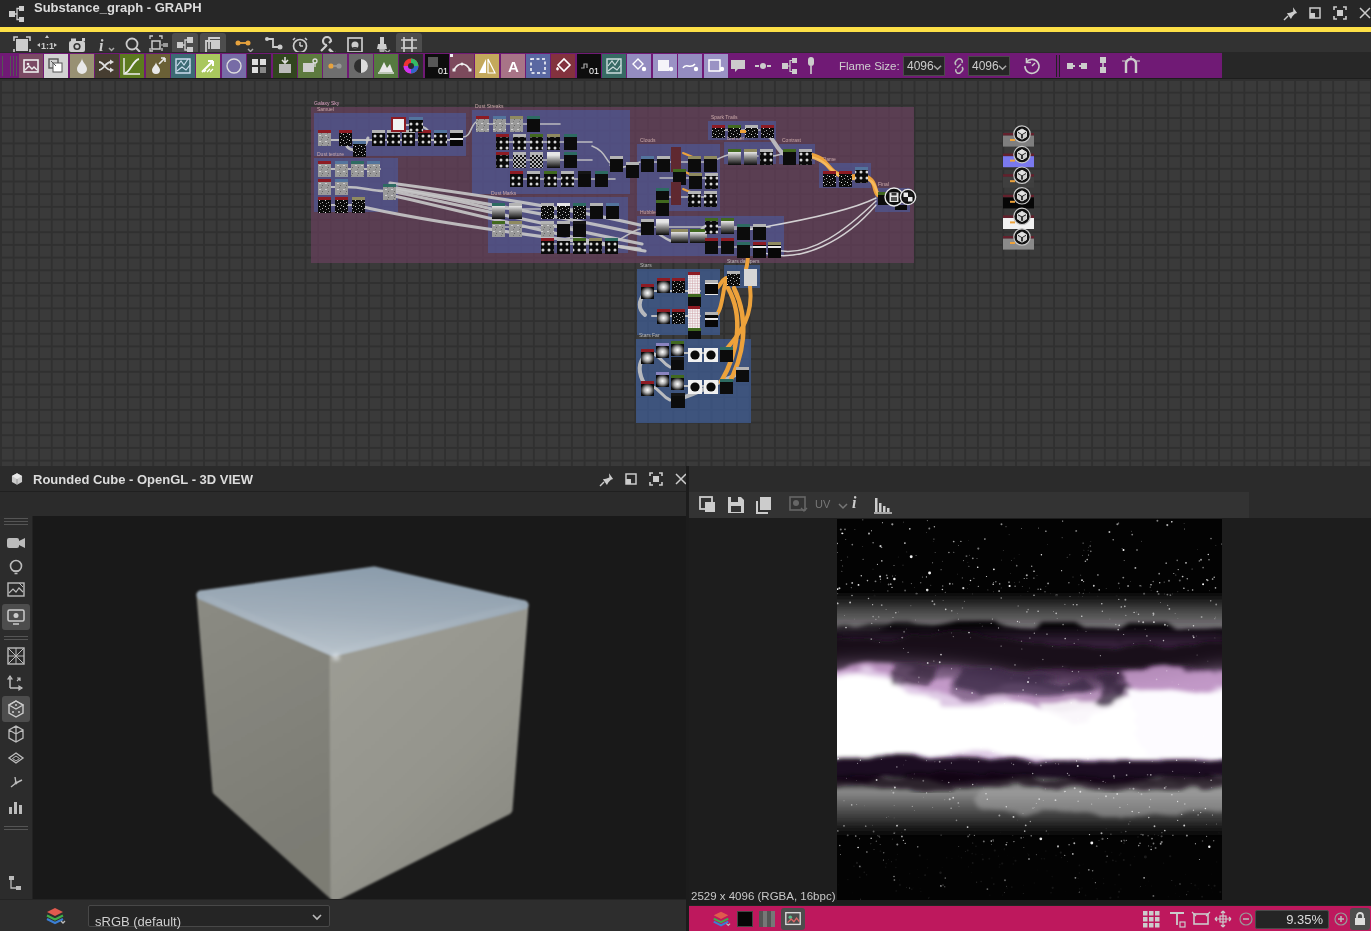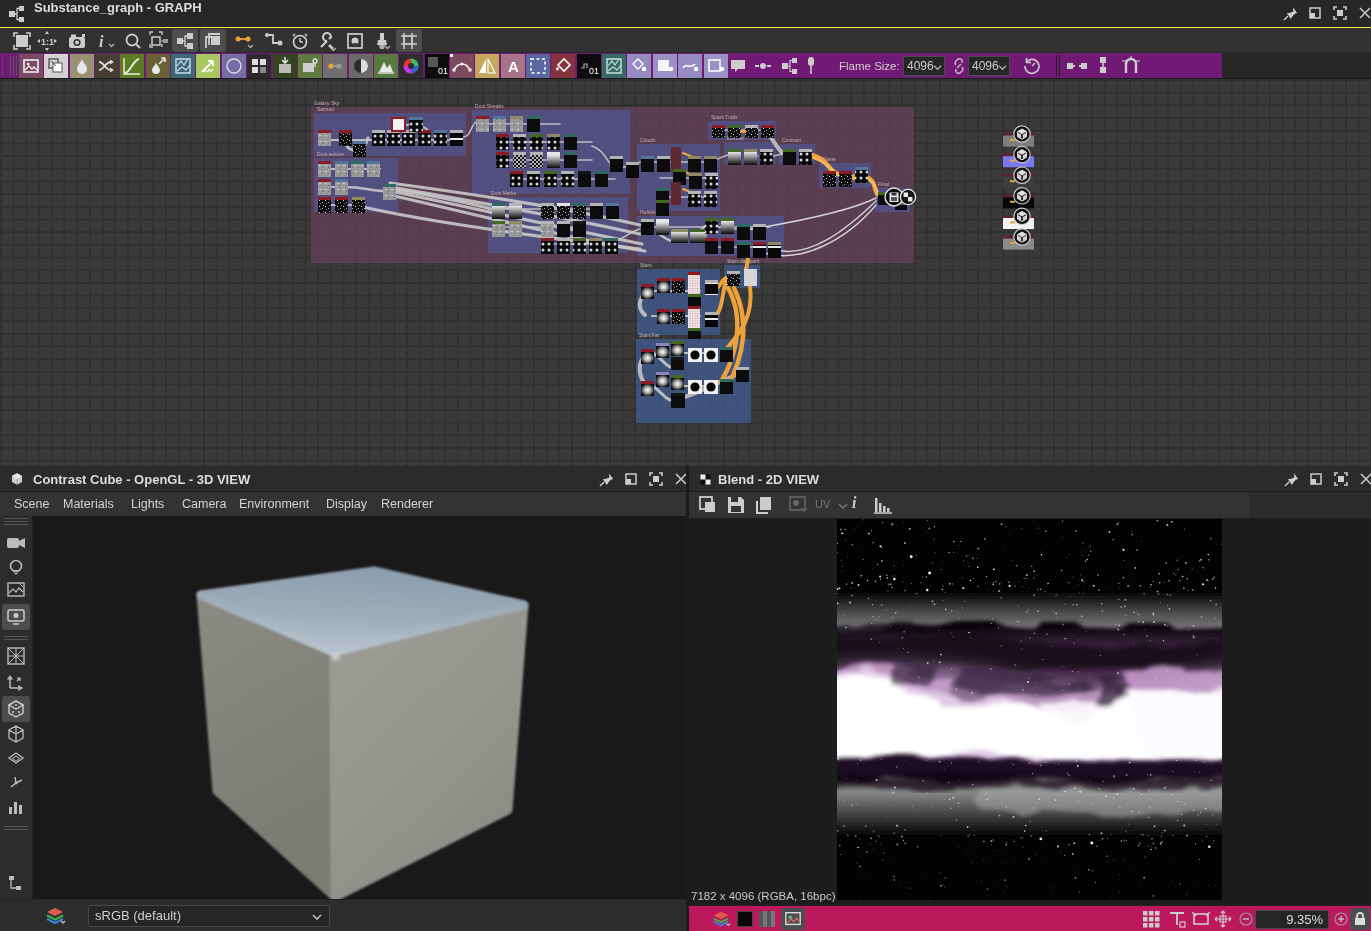--- a/index.html
+++ b/index.html
@@ -23,21 +23,21 @@
     </svg>
     <svg width="16" height="16" viewBox="0 0 16 16" style="position:absolute;left:1332px;top:5px">
       <path d="M2,5 V2 H5 M11,2 h3 v3 M14,11 v3 h-3 M5,14 H2 v-3" stroke="#ccc" stroke-width="1.6" fill="none"></path>
       <rect x="5" y="5" width="6" height="6" fill="#ccc"></rect>
     </svg>
     <svg width="16" height="16" viewBox="0 0 16 16" style="position:absolute;left:1357px;top:5px">
       <path d="M3,3 L13,13 M13,3 L3,13" stroke="#ccc" stroke-width="1.5"></path>
     </svg>
 </div>
 
-<div class="abs" style="left:0;top:27px;width:1371px;height:25px;background:#323232;border-top:1px solid #fde047">
+<div class="abs" style="left:0;top:27px;width:1371px;height:25px;background:#323232;border-top:5px solid #fde047">
 <div style="position:absolute;left:9px;top:1px;width:26px;height:23px;"><svg width="20" height="20" viewBox="0 0 20 20" style="margin:1.5px 3px">
         <rect x="4" y="4" width="12" height="12" fill="#ccc"></rect>
         <path d="M2,6 V2 H6 M14,2 h4 v4 M18,14 v4 h-4 M6,18 H2 v-4" stroke="#ccc" stroke-width="1.6" fill="none"></path>
       </svg></div>
     <div style="position:absolute;left:34px;top:1px;width:26px;height:23px;"><svg width="20" height="20" viewBox="0 0 20 20" style="margin:1.5px 3px">
         <text x="4" y="14" font-size="9" fill="#ccc" font-family="Liberation Sans" font-weight="bold">1:1</text>
         <path d="M10,0 l2,3 h-4 Z M10,20 l2,-3 h-4 Z M0,10 l3,-2 v4 Z M20,10 l-3,-2 v4 Z" fill="#ccc"></path>
       </svg></div>
     <div style="position:absolute;left:64px;top:1px;width:26px;height:23px;"><svg width="20" height="20" viewBox="0 0 20 20" style="margin:1.5px 3px">
         <rect x="2" y="6" width="16" height="11" rx="2" fill="#ccc"></rect>
@@ -740,45 +740,36 @@
     </svg>
 </div>
 
 <div class="abs" style="left:0;top:466px;width:687px;height:465px;background:#2b2b2b">
   <div class="abs" style="left:0;top:0;width:687px;height:26px;background:#2b2b2b;border-bottom:1px solid #202020">
     <svg width="14" height="14" viewBox="0 0 18 18" style="position:absolute;left:10px;top:6px">
       <path d="M9,1.5 l6.5,3.7 v7.6 L9,16.5 l-6.5,-3.7 V5.2 Z" fill="#ccc"></path>
       <path d="M9,1.5 l6.5,3.7 L9,9 L2.5,5.2 Z" fill="#e8e8e8"></path>
       <path d="M9,9 v7.5" stroke="#888" stroke-width="1"></path>
     </svg>
-    <span style="position:absolute;left:33px;top:6px;font-size:13px;font-weight:bold;color:#dcdcdc">Contrast Cube - OpenGL - 3D VIEW</span>
+    <span style="position:absolute;left:33px;top:6px;font-size:13px;font-weight:bold;color:#dcdcdc">Rounded Cube - OpenGL - 3D VIEW</span>
     <svg width="16" height="16" viewBox="0 0 16 16" style="position:absolute;left:599px;top:5px">
         <path d="M9,2 l5,5 -2,1 -2,3 -1,3 -5,-5 3,-1 3,-2 Z" fill="#ccc" transform="rotate(10 8 8)"></path>
         <path d="M5,11 L1,15" stroke="#ccc" stroke-width="1.4"></path>
       </svg>
       <svg width="16" height="16" viewBox="0 0 16 16" style="position:absolute;left:623px;top:5px">
         <rect x="3" y="3" width="10" height="10" fill="none" stroke="#ccc" stroke-width="1.5"></rect>
         <rect x="3" y="8" width="5" height="5" fill="#ccc"></rect>
       </svg>
       <svg width="16" height="16" viewBox="0 0 16 16" style="position:absolute;left:648px;top:5px">
         <path d="M2,5 V2 H5 M11,2 h3 v3 M14,11 v3 h-3 M5,14 H2 v-3" stroke="#ccc" stroke-width="1.6" fill="none"></path>
         <rect x="5" y="5" width="6" height="6" fill="#ccc"></rect>
       </svg>
       <svg width="16" height="16" viewBox="0 0 16 16" style="position:absolute;left:673px;top:5px">
         <path d="M3,3 L13,13 M13,3 L3,13" stroke="#ccc" stroke-width="1.5"></path>
       </svg>
-  </div>
-  <div class="abs" style="left:0;top:26px;width:687px;height:24px;background:#333;color:#d2d2d2;font-size:12.5px">
-    <span style="position:absolute;left:14px;top:5px">Scene</span>
-    <span style="position:absolute;left:63px;top:5px">Materials</span>
-    <span style="position:absolute;left:131px;top:5px">Lights</span>
-    <span style="position:absolute;left:182px;top:5px">Camera</span>
-    <span style="position:absolute;left:239px;top:5px">Environment</span>
-    <span style="position:absolute;left:326px;top:5px">Display</span>
-    <span style="position:absolute;left:381px;top:5px">Renderer</span>
   </div>
 
   <div class="abs" style="left:33px;top:50px;width:653px;height:383px;background:#191919;overflow:hidden">
     <svg width="653" height="383" viewBox="0 0 653 383" style="position:absolute;left:0;top:0">
 <defs>
 <linearGradient id="ctop" x1="0.6" y1="0" x2="0.35" y2="1">
  <stop offset="0" stop-color="#8c9dac"></stop>
             <stop offset="0.55" stop-color="#a0adb9"></stop>
             <stop offset="1" stop-color="#b7c2cb"></stop>
 </linearGradient>
@@ -875,54 +866,31 @@
       </svg>
   </div>
 
   <div class="abs" style="left:0;top:433px;width:687px;height:32px;background:#2d2d2d;border-top:1px solid #242424">
     <svg width="22" height="22" viewBox="0 0 22 22" style="position:absolute;left:44px;top:5px">
       <path d="M11,3 l8,4 -8,4 -8,-4 Z" fill="#e05a4e"></path>
       <path d="M3,10.5 l8,4 8,-4" stroke="#3fae49" stroke-width="2.2" fill="none"></path>
       <path d="M3,14 l8,4 8,-4" stroke="#3b7fd4" stroke-width="2.2" fill="none"></path>
       <path d="M17,16 l2,2 2,-2" stroke="#bbb" stroke-width="1.3" fill="none"></path>
     </svg>
-    <div style="position:absolute;left:88px;top:5px;width:242px;height:22px;background:#252525;border:1px solid #484848;border-radius:2px;color:#cfcfcf;font-size:13px;padding:2px 6px">sRGB (default)
+    <div style="position:absolute;left:88px;top:5px;width:242px;height:22px;background:#252525;border:1px solid #484848;border-radius:2px;color:#cfcfcf;font-size:13px;padding:8px 6px">sRGB (default)
       <svg width="12" height="12" viewBox="0 0 12 12" style="position:absolute;right:6px;top:5px">
           <path d="M2,4 l4,4 4,-4" stroke="#bbb" stroke-width="1.6" fill="none"></path>
         </svg>
     </div>
   </div>
 </div>
 
 <div class="abs" style="left:686px;top:466px;width:3px;height:465px;background:#1c1c1c"></div>
 
 <div class="abs" style="left:689px;top:466px;width:682px;height:465px;background:#2b2b2b">
-  <div class="abs" style="left:0;top:0;width:682px;height:26px;background:#2b2b2b;border-bottom:1px solid #202020">
-    <svg width="13" height="13" viewBox="0 0 18 18" style="position:absolute;left:10px;top:7px">
-      <rect x="2" y="2" width="14" height="14" fill="#111"></rect>
-        <rect x="2" y="2" width="7" height="7" fill="#eee"></rect>
-        <rect x="9" y="9" width="7" height="7" fill="#eee"></rect>
-    </svg>
-    <span style="position:absolute;left:29px;top:6px;font-size:13px;font-weight:bold;color:#dcdcdc">Blend - 2D VIEW</span>
-    <svg width="16" height="16" viewBox="0 0 16 16" style="position:absolute;left:595px;top:5px">
-        <path d="M9,2 l5,5 -2,1 -2,3 -1,3 -5,-5 3,-1 3,-2 Z" fill="#ccc" transform="rotate(10 8 8)"></path>
-        <path d="M5,11 L1,15" stroke="#ccc" stroke-width="1.4"></path>
-      </svg>
-      <svg width="16" height="16" viewBox="0 0 16 16" style="position:absolute;left:619px;top:5px">
-        <rect x="3" y="3" width="10" height="10" fill="none" stroke="#ccc" stroke-width="1.5"></rect>
-        <rect x="3" y="8" width="5" height="5" fill="#ccc"></rect>
-      </svg>
-      <svg width="16" height="16" viewBox="0 0 16 16" style="position:absolute;left:644px;top:5px">
-        <path d="M2,5 V2 H5 M11,2 h3 v3 M14,11 v3 h-3 M5,14 H2 v-3" stroke="#ccc" stroke-width="1.6" fill="none"></path>
-        <rect x="5" y="5" width="6" height="6" fill="#ccc"></rect>
-      </svg>
-      <svg width="16" height="16" viewBox="0 0 16 16" style="position:absolute;left:669px;top:5px">
-        <path d="M3,3 L13,13 M13,3 L3,13" stroke="#ccc" stroke-width="1.5"></path>
-      </svg>
-  </div>
   <div class="abs" style="left:0;top:26px;width:560px;height:26px;background:#333">
     <svg width="22" height="22" viewBox="0 0 22 22" style="position:absolute;left:8px;top:2px">
         <rect x="3" y="3" width="12" height="12" fill="none" stroke="#ccc" stroke-width="1.8"></rect>
         <rect x="8" y="8" width="10" height="10" fill="#ccc"></rect>
       </svg>
     <svg width="22" height="22" viewBox="0 0 22 22" style="position:absolute;left:36px;top:2px">
         <path d="M3,3 h13 l3,3 v13 h-16 Z" fill="#ccc"></path>
         <rect x="6" y="12" width="10" height="6" fill="#333"></rect>
         <rect x="6" y="3" width="7" height="5" fill="#333"></rect>
       </svg>
@@ -2602,21 +2570,21 @@
             <circle cx="150.4" cy="370.1" r="0.91" fill="#fff" opacity="0.51"></circle>
             <circle cx="334.9" cy="361.4" r="0.32" fill="#fff" opacity="0.72"></circle>
             <circle cx="108.3" cy="359.0" r="0.84" fill="#fff" opacity="0.47"></circle>
             <circle cx="29.9" cy="333.0" r="0.68" fill="#fff" opacity="0.84"></circle>
             <circle cx="103.9" cy="366.9" r="0.91" fill="#fff" opacity="0.69"></circle>
             <circle cx="37.0" cy="330.7" r="0.37" fill="#fff" opacity="0.85"></circle>
             <circle cx="314.1" cy="330.4" r="0.75" fill="#fff" opacity="0.95"></circle>
           </g>
 </svg>
       </div>
-    <span style="position:absolute;left:2px;top:372px;font-size:11.5px;color:#c8c8c8">7182 x 4096 (RGBA, 16bpc)</span>
+    <span style="position:absolute;left:2px;top:372px;font-size:11.5px;color:#c8c8c8">2529 x 4096 (RGBA, 16bpc)</span>
   </div>
 
   <div class="abs" style="left:0;top:439px;width:682px;height:26px;background:#be185d;border-top:1px solid #242424">
     <svg width="20" height="20" viewBox="0 0 22 22" style="position:absolute;left:22px;top:3px">
       <path d="M11,3 l8,4 -8,4 -8,-4 Z" fill="#e05a4e"></path>
       <path d="M3,10.5 l8,4 8,-4" stroke="#3fae49" stroke-width="2.2" fill="none"></path>
       <path d="M3,14 l8,4 8,-4" stroke="#3b7fd4" stroke-width="2.2" fill="none"></path>
       <path d="M17,16 l2,2 2,-2" stroke="#bbb" stroke-width="1.3" fill="none"></path>
     </svg>
     <div style="position:absolute;left:48px;top:5px;width:16px;height:16px;background:#060606;border:1px solid #444"></div>

